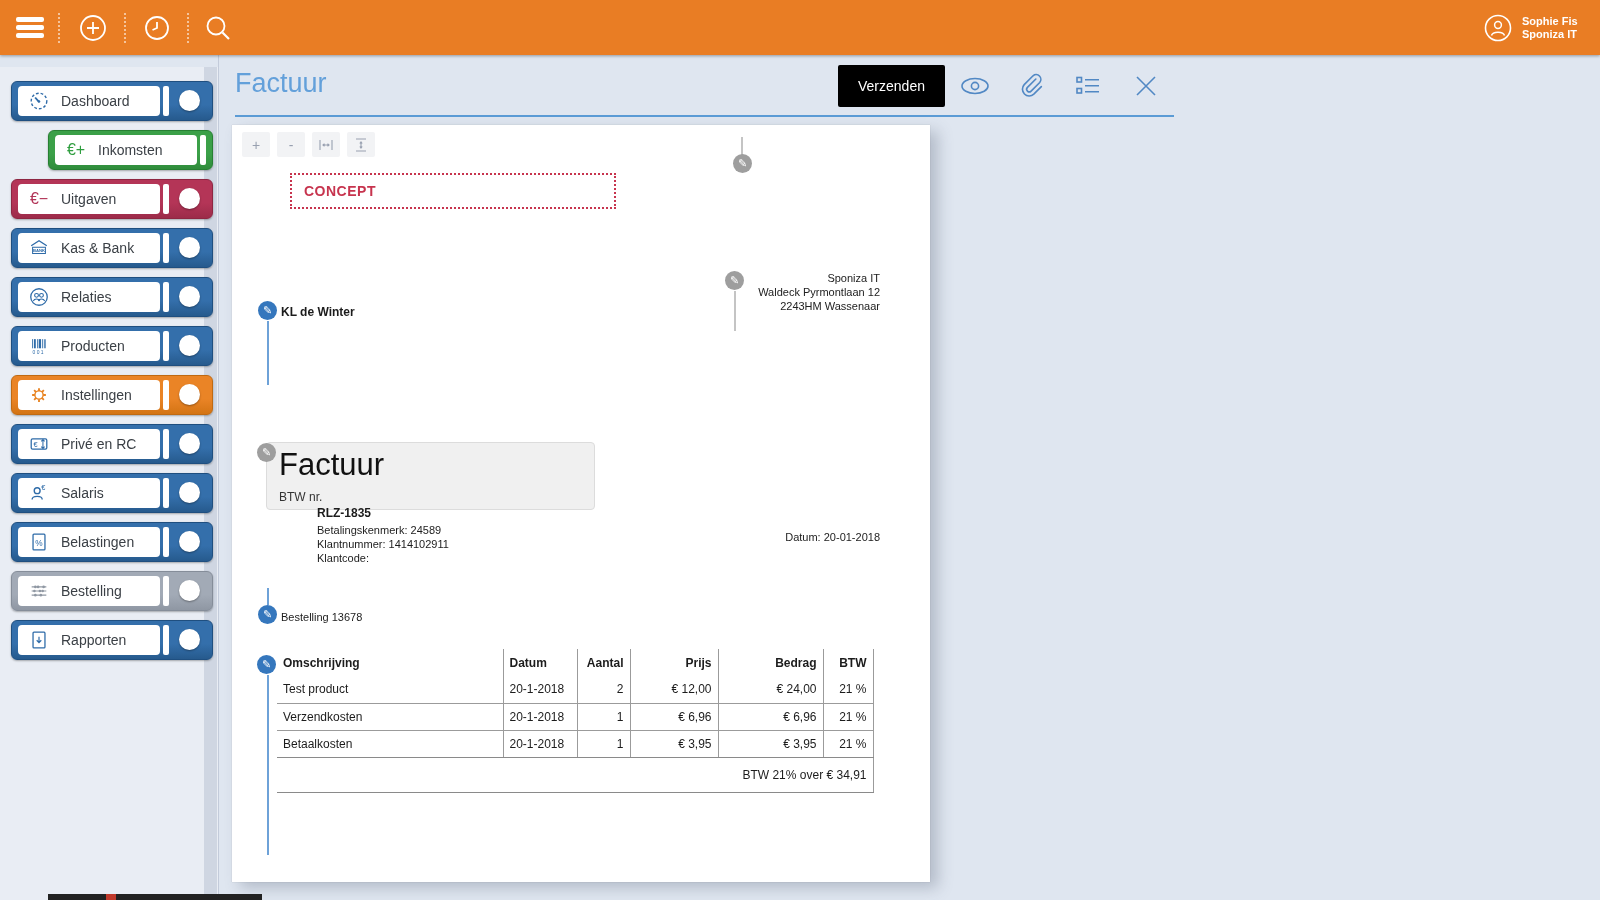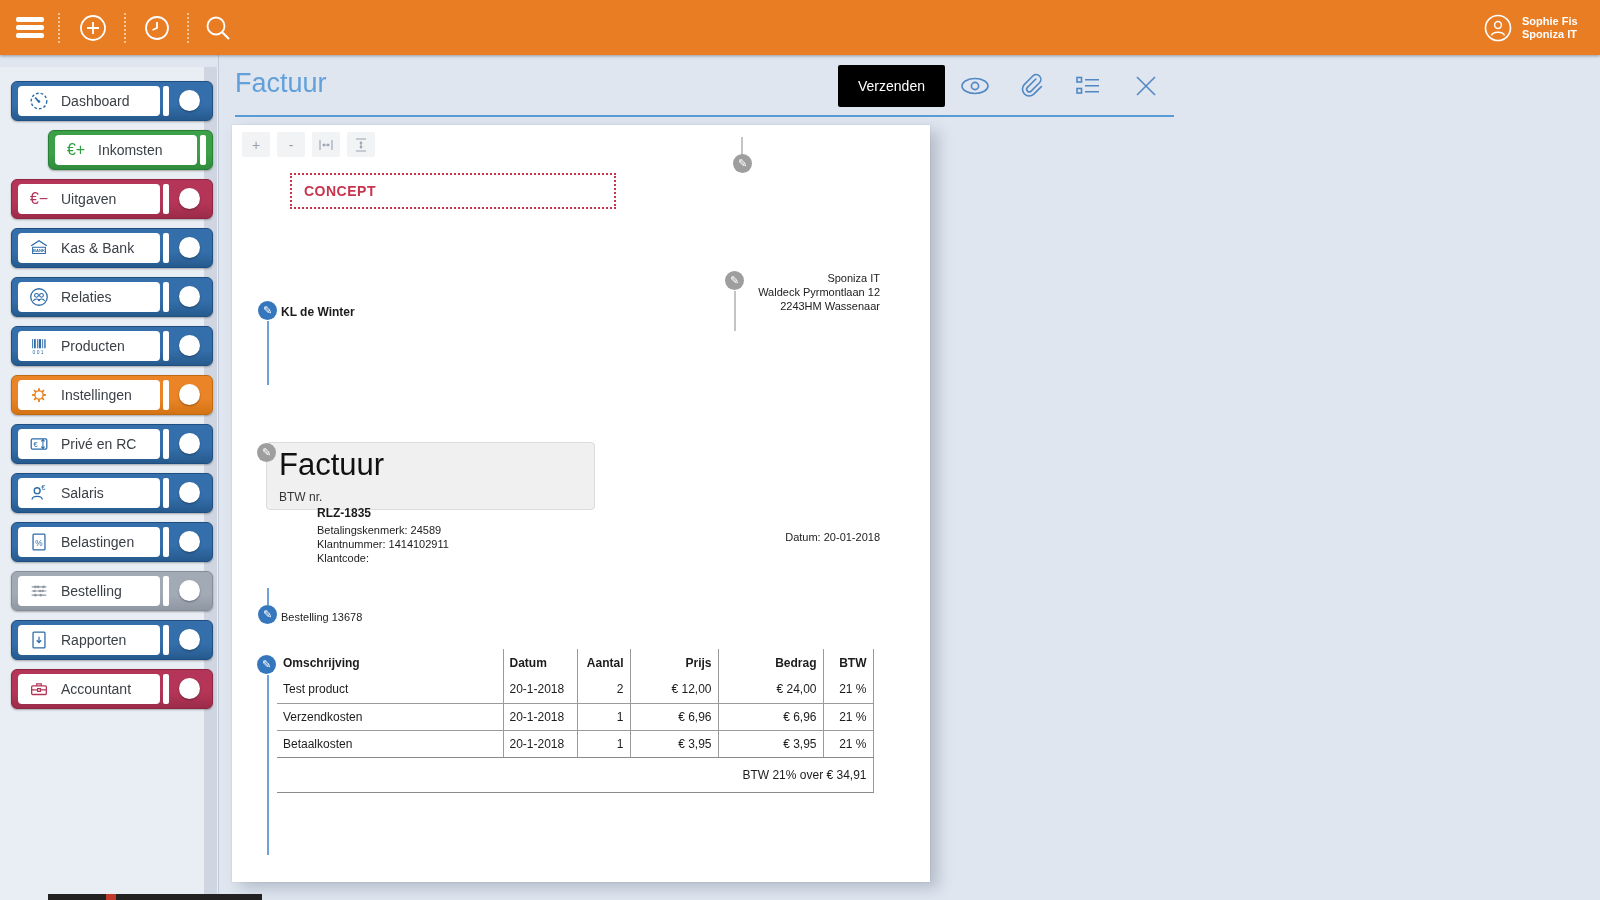--- a/index.html
+++ b/index.html
@@ -294,33 +294,20 @@
             <svg width="22" height="22" viewBox="0 0 24 24">
               <rect x="5.5" y="3.5" width="13" height="17" rx="1" fill="none" stroke="currentColor" stroke-width="1.4"></rect>
               <path d="M12 8.5 v6 M9.5 12.3 L12 14.8 l2.5-2.5" fill="none" stroke="currentColor" stroke-width="1.3"></path>
             </svg>
           </span>
           <span class="s-label">Rapporten</span>
         </span>
         <span class="s-bar"></span>
         <span class="s-knob"></span>
       </div>
-      <div class="s-item red">
-        <span class="s-inner">
-          <span class="s-icon">
-            <svg width="24" height="22" viewBox="0 0 24 24">
-              <rect x="4" y="8.5" width="16" height="9.5" rx="1" fill="none" stroke="currentColor" stroke-width="1.4"></rect>
-              <path d="M9.5 8.5 V6.5 h5 v2 M4 13 h6.5 M13.5 13 H20 M10.5 11.5 h3 v3 h-3 z" fill="none" stroke="currentColor" stroke-width="1.3"></path>
-            </svg>
-          </span>
-          <span class="s-label">Accountant</span>
-        </span>
-        <span class="s-bar"></span>
-        <span class="s-knob"></span>
-      </div>
     </div>
 </div>
 <div class="sb-divider"></div>
 
 <div class="main"></div>
 <div class="page-title">Factuur</div>
 <div class="title-rule"></div>
 <button class="btn-send">Verzenden</button>
 <div class="hbtn" style="left:955px">
   <svg width="34" height="24" viewBox="0 0 34 24">

